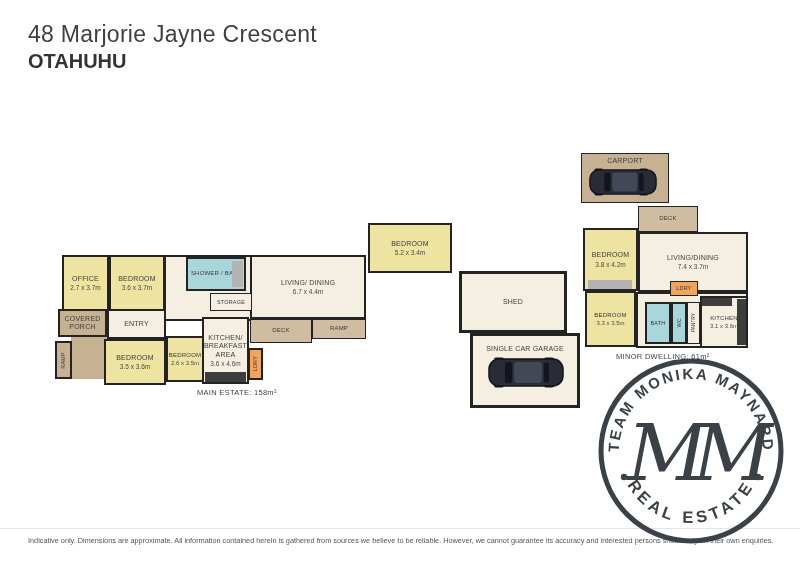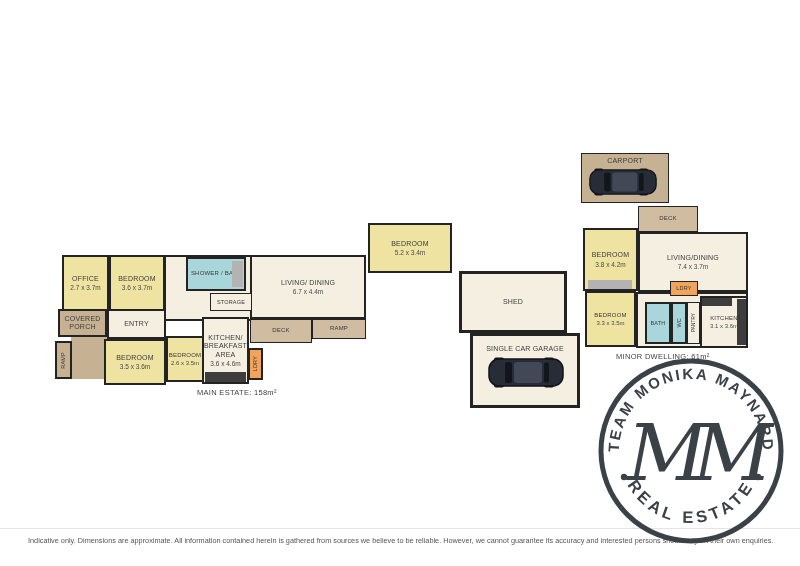--- a/index.html
+++ b/index.html
@@ -27,20 +27,24 @@
   .stamp{position:absolute;left:596px;top:356px;width:190px;height:190px;}
   .footer{position:absolute;left:0;top:528px;width:800px;border-top:1px solid #e4e4e4;
           padding:7px 0 0 28px;box-sizing:border-box;font-size:7.3px;color:#555;
           white-space:nowrap;overflow:hidden;}
 </style>
 </head>
 <body>
 
 <div class="stage">
 
+  <div class="title">
+    <div class="l1">48 Marjorie Jayne Crescent</div>
+    <div class="l2">OTAHUHU</div>
+  </div>
 
   <div class="room cream" style="left:164px;top:255px;width:88px;height:66px"></div>
 
   <div class="room cream" style="left:250px;top:255px;width:116px;height:64px">
     <span class="rn">LIVING/ DINING</span>
     <span class="rd">6.7 x 4.4m</span>
   </div>
 
   <div class="room cream" style="left:107px;top:309px;width:59px;height:30px">
     <span class="rn">ENTRY</span>

